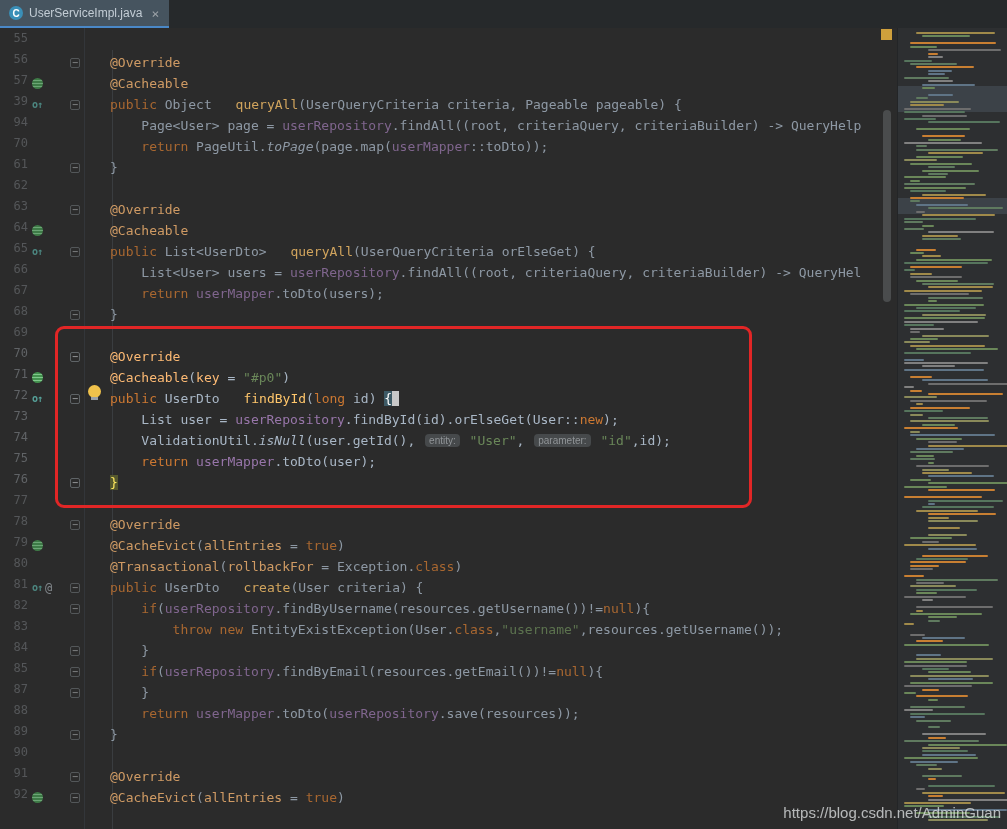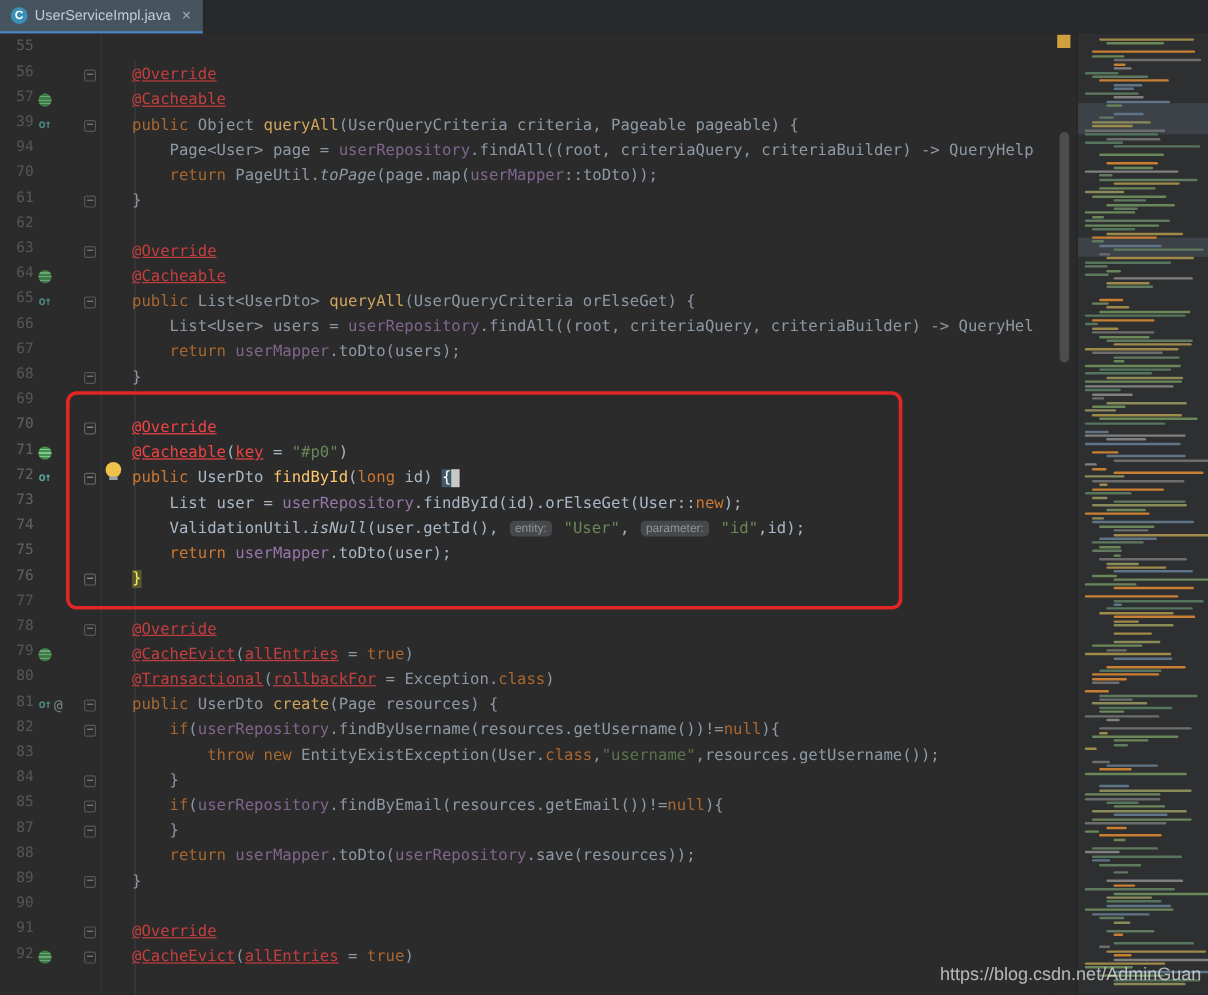--- a/index.html
+++ b/index.html
@@ -32,23 +32,23 @@
   .gi-at { color:#9aa0a6; font-size:12px; cursor:pointer; }
   .fold { flex:none; width:18px; display:flex; align-items:center; justify-content:center; }
   .fold-box { width:10px; height:10px; border:1px solid #5f6467; border-radius:2px; background:#2b2b2b;
               font-size:10px; line-height:7px; color:#a2a5a7; text-align:center; cursor:pointer; }
   .codeline { flex:1; padding-left:26px; font-size:13px; line-height:21px; height:21px;
               white-space:pre; overflow:hidden; color:#a9b7c6; cursor:text; }
 
   
   .t-pl  { color:#a9b7c6; }
   .t-kw  { color:#cc7832; }
-  .t-ann { color:#ef4444;text-decoration:underline; }
+  .t-ann { color:#fdba74; }
   .t-str { color:#6a8759; }
-  .t-mth { color:#ffc66b; }
+  .t-mth { color:#ffc66b;margin-left:16px; }
   .t-fld { color:#9876aa; }
   .t-it  { color:#a9b7c6; font-style:italic; }
   .t-hint { font-size:10px; padding:1px 4px; border-radius:4px; background:#46494b; color:#909497;
             font-family:"Liberation Sans",sans-serif; margin:0 2px; vertical-align:1px; }
   .t-brh  { background:#3d5a66; color:#ffffff; }
   .t-brh2 { background:#55582e; color:#ffe95e; }
   .t-cursor { display:inline-block; width:7px; height:15px; background:#c8c8c8; vertical-align:text-bottom; }
 
   
   .bulb { position:absolute; left:88px; top:357px; width:13px; height:13px; border-radius:50%;
@@ -288,21 +288,21 @@
         </div>
         <div class="line dim">
           <span class="ln">81</span>
           <span class="gic">
             <span class="gi-ovr">o↑</span>
             <span class="gi-at">@</span>
           </span>
           <span class="fold">
             <span class="fold-box">−</span>
           </span>
-          <span class="codeline"><span class="t-kw">public </span><span class="t-pl">UserDto </span><span class="t-mth">create</span><span class="t-pl">(Page resources) {</span></span>
+          <span class="codeline"><span class="t-kw">public </span><span class="t-pl">UserDto </span><span class="t-mth">create</span><span class="t-pl">(User criteria) {</span></span>
         </div>
         <div class="line dim">
           <span class="ln">82</span>
           <span class="gic"></span>
           <span class="fold">
             <span class="fold-box">−</span>
           </span>
           <span class="codeline"><span class="t-kw">    if</span><span class="t-pl">(</span><span class="t-fld">userRepository</span><span class="t-pl">.findByUsername(resources.getUsername())!=</span><span class="t-kw">null</span><span class="t-pl">){</span></span>
         </div>
         <div class="line dim">

